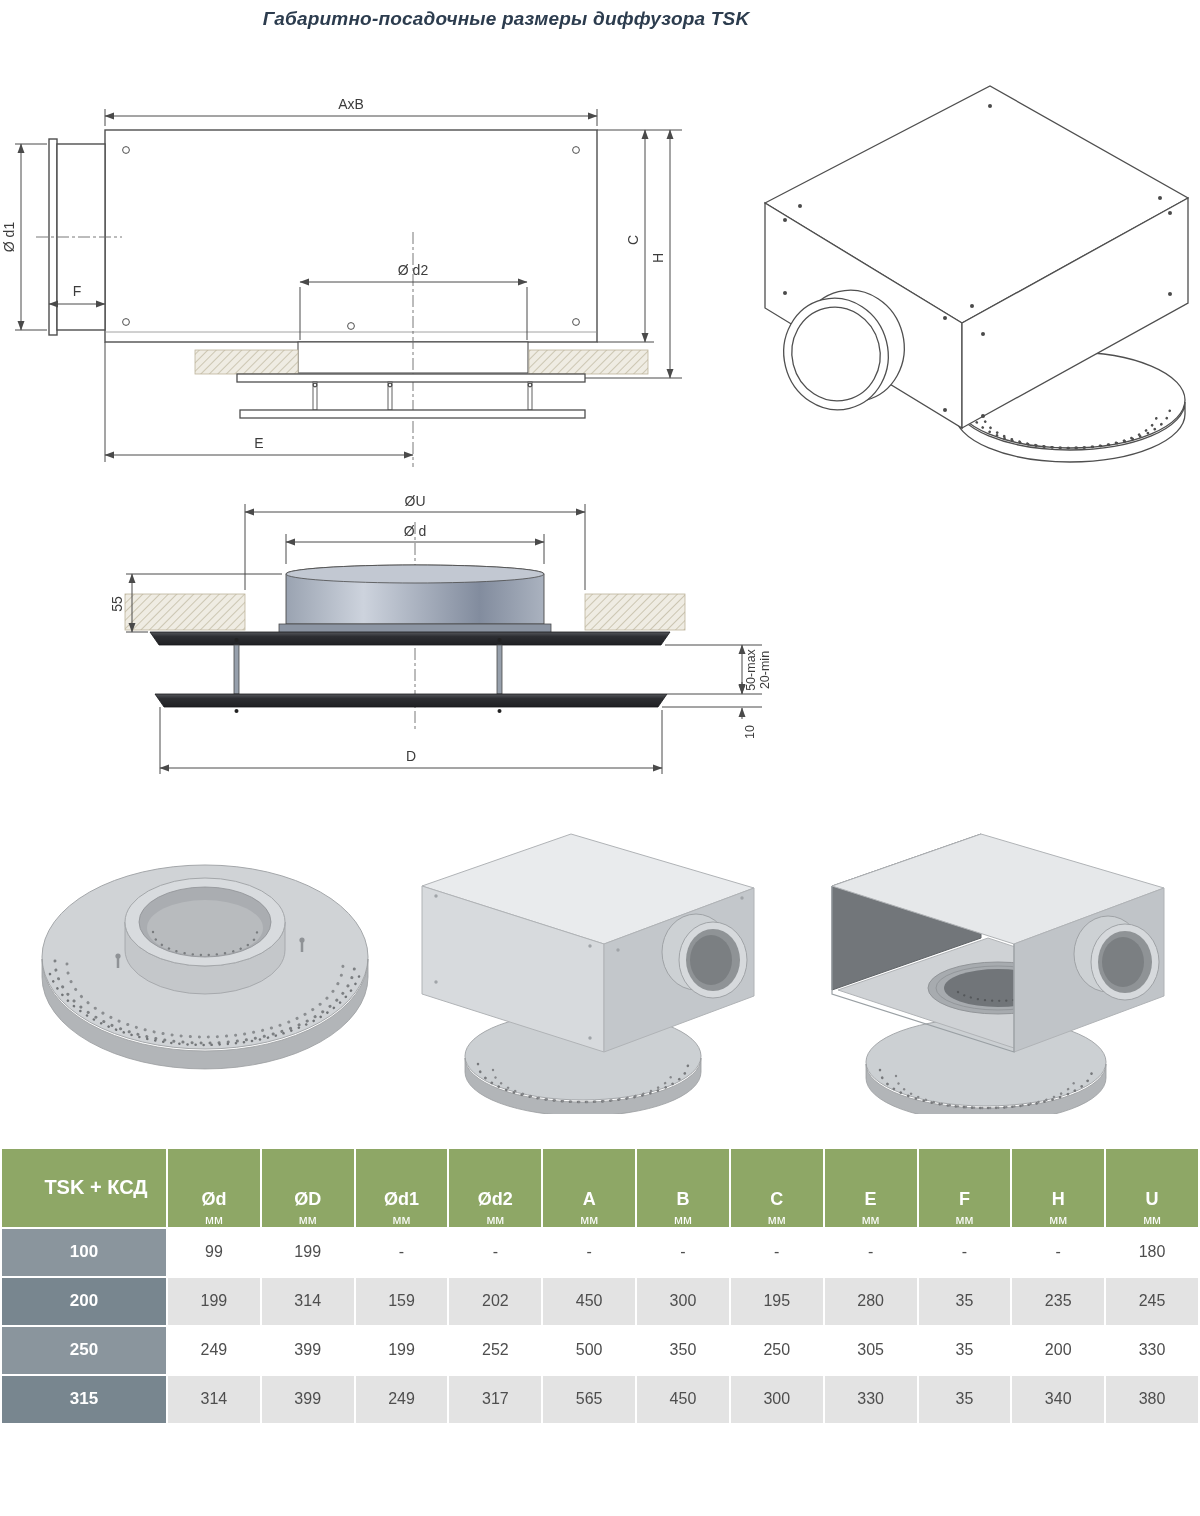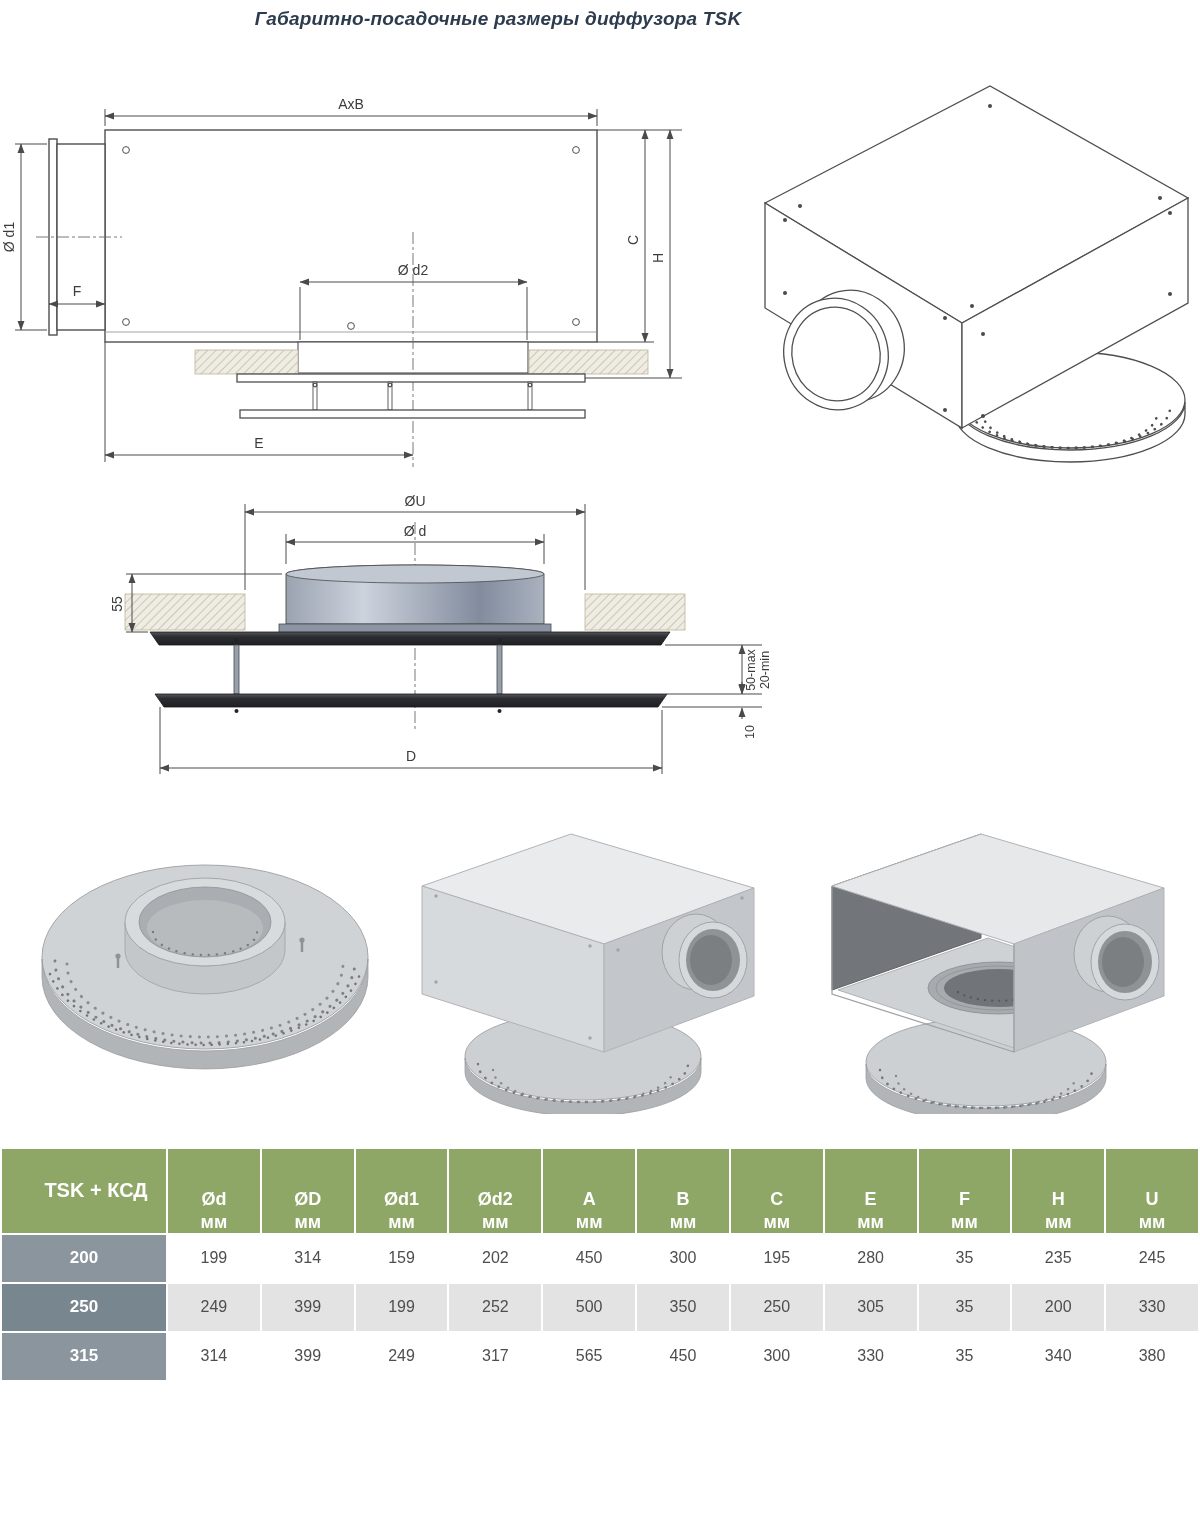--- a/index.html
+++ b/index.html
@@ -1,30 +1,30 @@
 <!DOCTYPE html>
 <html><head>
 <meta charset="utf-8">
 <style>
   html,body { margin:0; padding:0; background:#fff; }
   body { width:1200px; font-family:"Liberation Sans", sans-serif; }
   .page { position:relative; width:1200px; height:1516px; background:#fff; overflow:hidden; }
-  .title { position:absolute; top:8px; left:8px; width:980px; text-align:center;
+  .title { position:absolute; top:8px; left:16px; width:980px; text-align:center;
            font-style:italic; font-weight:700; font-size:19px; color:#2C3C4E; letter-spacing:.2px; }
   .abs { position:absolute; }
   svg text { font-family:"Liberation Sans", sans-serif; }
 
   
   .spec { position:absolute; left:0; top:1147px; width:1200px; border-collapse:collapse; table-layout:fixed; }
   .spec col.c0 { width:166px; }
   .spec th, .spec td { border:2px solid #fff; padding:0; text-align:center; vertical-align:middle; }
   .spec thead th { background:#8EA766; color:#fff; height:70px; }
   .spec thead th.corner { font-size:20px; font-weight:700;padding-left:24px; }
   .spec thead .cname { display:block; font-size:18px; font-weight:700; line-height:1.15;margin-top:40px; }
-  .spec thead .unit  { display:block; font-size:18px; font-weight:700; margin-top:2px; }
+  .spec thead .unit  { display:block; font-size:13px; font-weight:400; margin-top:2px; }
   .spec tbody th { color:#fff; font-size:17px; font-weight:700; height:47px; }
   .spec tbody td { font-size:16px; color:#4E4E4E; }
   .spec tbody tr:nth-child(odd)  td { background:#FFFFFF; }
   .spec tbody tr:nth-child(even) td { background:#E3E3E3; }
   .spec tbody tr:nth-child(odd)  th { background:#8A959D; }
   .spec tbody tr:nth-child(even) th { background:#78868F; }
 </style>
 </head>
 <body>
 
@@ -363,20 +363,34 @@
             <span class="cname">H</span>
             <span class="unit">мм</span>
           </th>
         <th>
             <span class="cname">U</span>
             <span class="unit">мм</span>
           </th>
       </tr>
     </thead>
     <tbody>
+      <tr>
+        <th>100</th>
+        <td>99</td>
+        <td>199</td>
+        <td>-</td>
+        <td>-</td>
+        <td>-</td>
+        <td>-</td>
+        <td>-</td>
+        <td>-</td>
+        <td>-</td>
+        <td>-</td>
+        <td>180</td>
+      </tr>
       <tr>
         <th>200</th>
         <td>199</td>
         <td>314</td>
         <td>159</td>
         <td>202</td>
         <td>450</td>
         <td>300</td>
         <td>195</td>
         <td>280</td>

